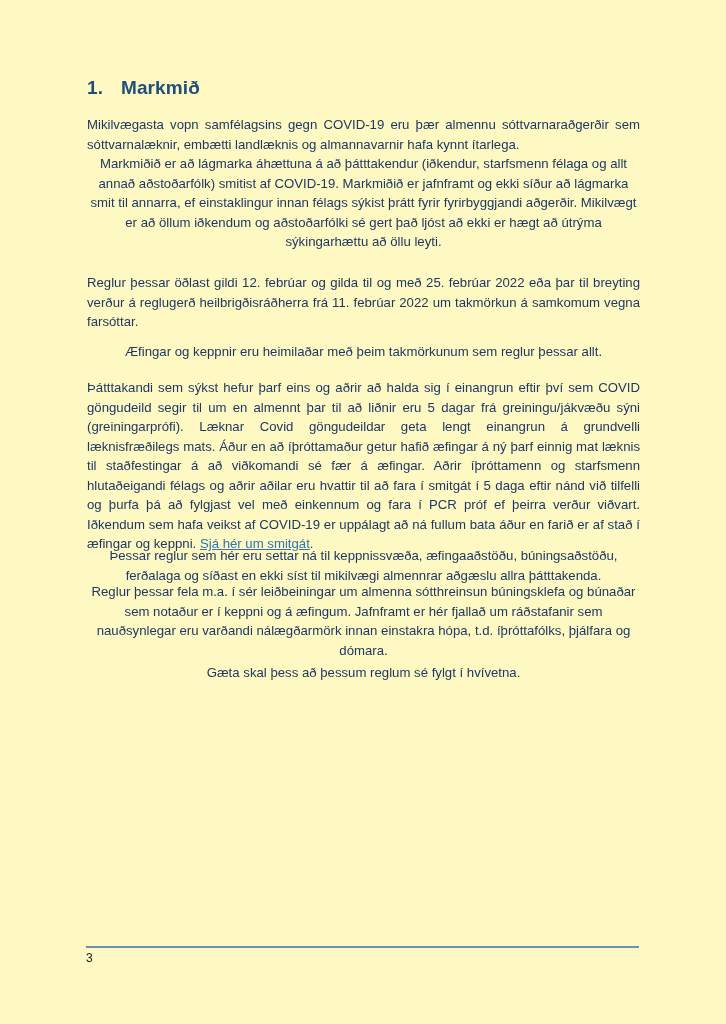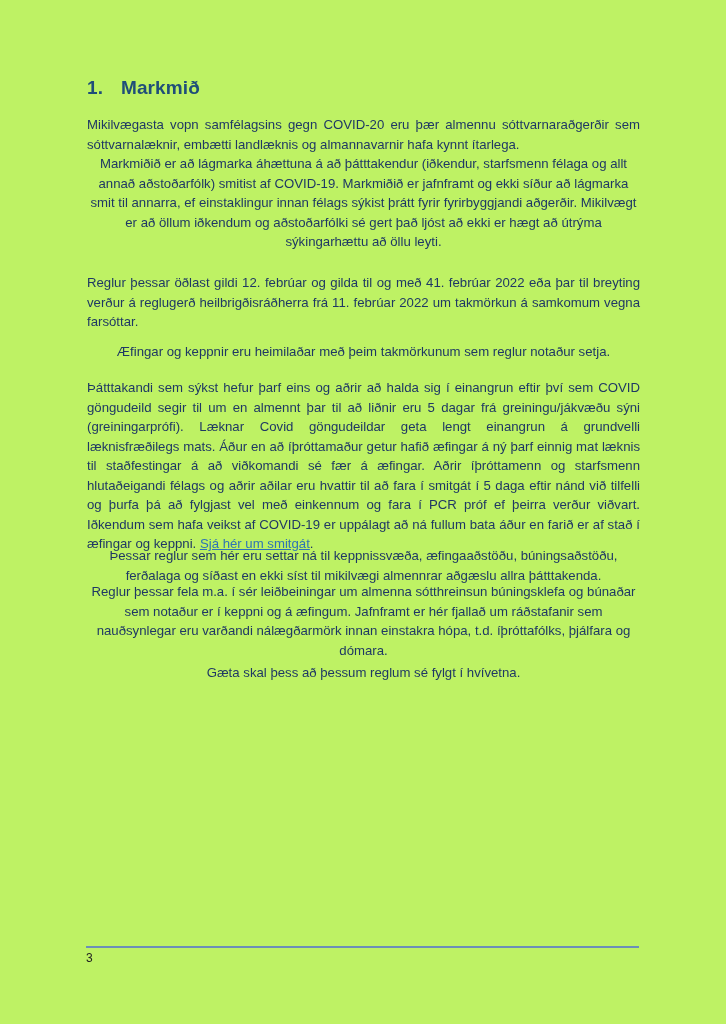--- a/index.html
+++ b/index.html
@@ -1,18 +1,18 @@
 <!DOCTYPE html>
 <html><head>
 <meta charset="utf-8">
 <style>
   html, body { margin: 0; padding: 0; background: #ffffff; }
   body { width: 726px; height: 1024px; position: relative; overflow: hidden;
          font-family: "Liberation Sans", "DejaVu Sans", sans-serif; }
-  .page { position: absolute; left: 0; top: 0; width: 726px; height: 1024px; background: #bef264; }
+  .page { position: absolute; left: 0; top: 0; width: 726px; height: 1024px; background: #fef9c3; }
   .heading { position: absolute; left: 87px; top: 77px; margin: 0;
              font-size: 19px; font-weight: bold; color: #1f4e79;
              font-family: "Liberation Sans", sans-serif; letter-spacing: 0.1px; }
   .heading .num { display: inline-block; width: 34px; }
   .body-text { position: absolute; left: 87px; width: 553px; color: #1f3864;
                font-size: 13.2px; line-height: 19.5px; margin: 0;
                font-family: "Liberation Sans", sans-serif; }
   .justify { text-align: justify; }
   .left { text-align: center; }
   a.link { color: #2e74b5; text-decoration: underline; }
@@ -22,27 +22,27 @@
 </style>
 </head>
 <body>
 
 <div class="page">
 
   <h1 class="heading">
     <span class="num">1.</span><span>Markmið</span>
   </h1>
 
-  <p class="body-text justify" style="top:115px;">Mikilvægasta vopn samfélagsins gegn COVID-20 eru þær almennu sóttvarnaraðgerðir sem sóttvarnalæknir, embætti landlæknis og almannavarnir hafa kynnt ítarlega.</p>
+  <p class="body-text justify" style="top:115px;">Mikilvægasta vopn samfélagsins gegn COVID-19 eru þær almennu sóttvarnaraðgerðir sem sóttvarnalæknir, embætti landlæknis og almannavarnir hafa kynnt ítarlega.</p>
 
   <p class="body-text left" style="top:154px;">Markmiðið er að lágmarka áhættuna á að þátttakendur (iðkendur, starfsmenn félaga og allt annað aðstoðarfólk) smitist af COVID-19. Markmiðið er jafnframt og ekki síður að lágmarka smit til annarra, ef einstaklingur innan félags sýkist þrátt fyrir fyrirbyggjandi aðgerðir. Mikilvægt er að öllum iðkendum og aðstoðarfólki sé gert það ljóst að ekki er hægt að útrýma sýkingarhættu að öllu leyti.</p>
 
-  <p class="body-text justify" style="top:273px;">Reglur þessar öðlast gildi 12. febrúar og gilda til og með 41. febrúar 2022 eða þar til breyting verður á reglugerð heilbrigðisráðherra frá 11. febrúar 2022 um takmörkun á samkomum vegna farsóttar.</p>
+  <p class="body-text justify" style="top:273px;">Reglur þessar öðlast gildi 12. febrúar og gilda til og með 25. febrúar 2022 eða þar til breyting verður á reglugerð heilbrigðisráðherra frá 11. febrúar 2022 um takmörkun á samkomum vegna farsóttar.</p>
 
-  <p class="body-text left" style="top:342px;">Æfingar og keppnir eru heimilaðar með þeim takmörkunum sem reglur notaður setja.</p>
+  <p class="body-text left" style="top:342px;">Æfingar og keppnir eru heimilaðar með þeim takmörkunum sem reglur þessar allt.</p>
 
   <p class="body-text justify" style="top:378px;"><span>Þátttakandi sem sýkst hefur þarf eins og aðrir að halda sig í einangrun eftir því sem COVID göngudeild segir til um en almennt þar til að liðnir eru 5 dagar frá greiningu/jákvæðu sýni (greiningarprófi). Læknar Covid göngudeildar geta lengt einangrun á grundvelli læknisfræðilegs mats. Áður en að íþróttamaður getur hafið æfingar á ný þarf einnig mat læknis til staðfestingar á að viðkomandi sé fær á æfingar. Aðrir íþróttamenn og starfsmenn hlutaðeigandi félags og aðrir aðilar eru hvattir til að fara í smitgát í 5 daga eftir nánd við tilfelli og þurfa þá að fylgjast vel með einkennum og fara í PCR próf ef þeirra verður viðvart. Iðkendum sem hafa veikst af COVID-19 er uppálagt að ná fullum bata áður en farið er af stað í æfingar og keppni. </span><a class="link" href="#">Sjá hér um smitgát</a><span>.</span></p>
 
   <p class="body-text left" style="top:546px;">Þessar reglur sem hér eru settar ná til keppnissvæða, æfingaaðstöðu, búningsaðstöðu, ferðalaga og síðast en ekki síst til mikilvægi almennrar aðgæslu allra þátttakenda.</p>
 
   <p class="body-text left" style="top:663px;">Gæta skal þess að þessum reglum sé fylgt í hvívetna.</p>
 
   <p class="body-text left" style="top:582px;">Reglur þessar fela m.a. í sér leiðbeiningar um almenna sótthreinsun búningsklefa og búnaðar sem notaður er í keppni og á æfingum. Jafnframt er hér fjallað um ráðstafanir sem nauðsynlegar eru varðandi nálægðarmörk innan einstakra hópa, t.d. íþróttafólks, þjálfara og dómara.</p>
 
   <div class="footer-rule"></div>

